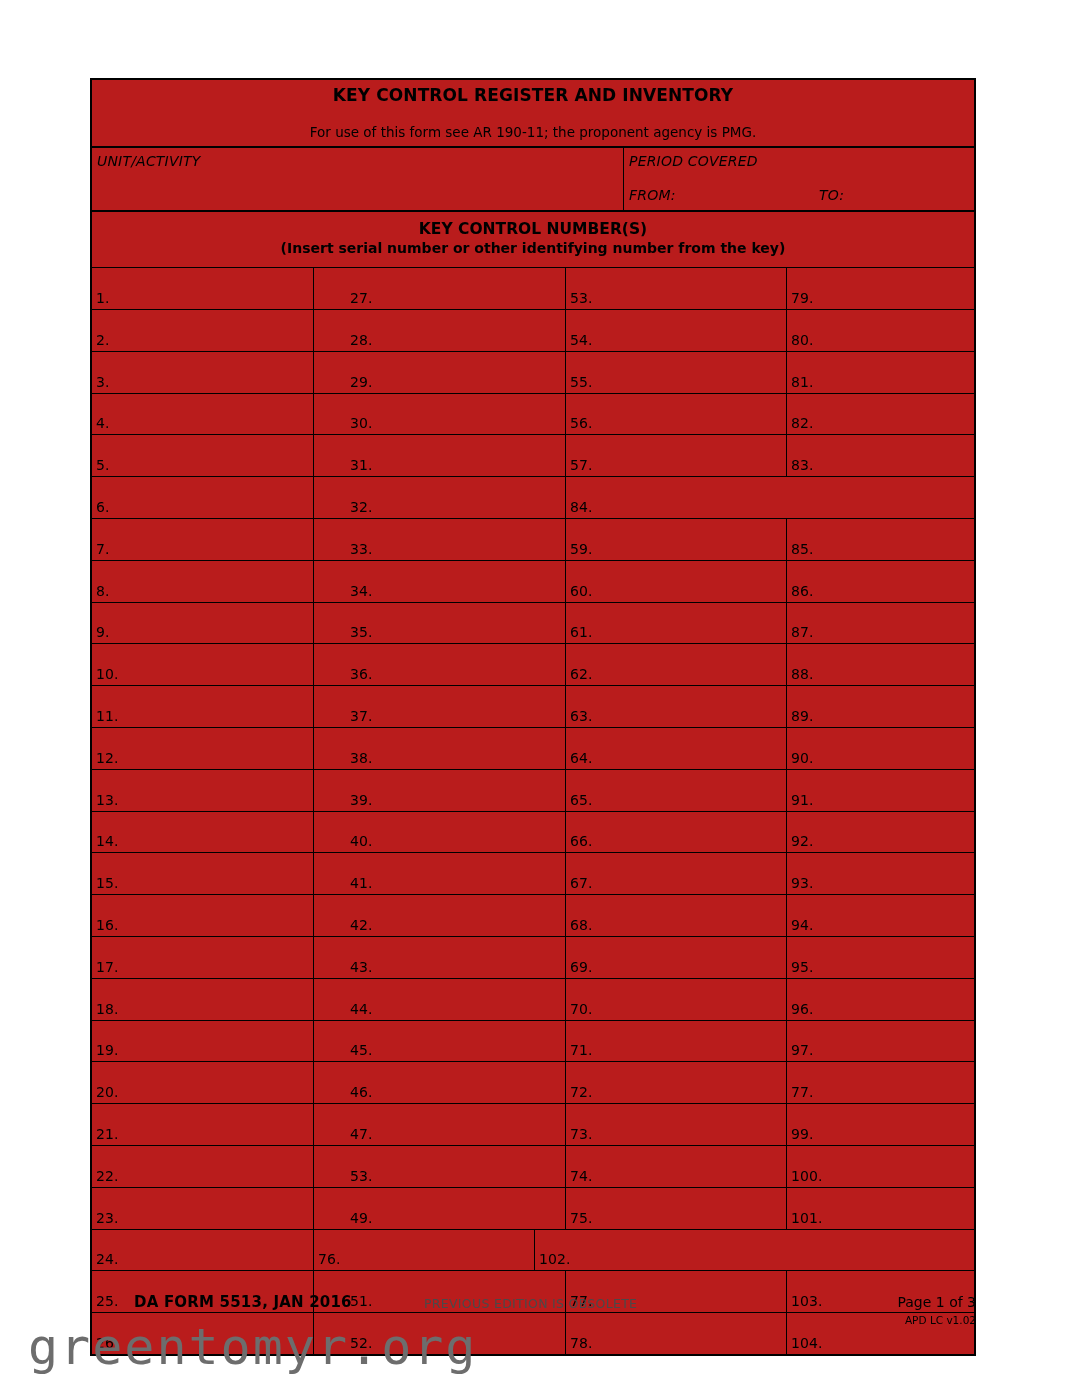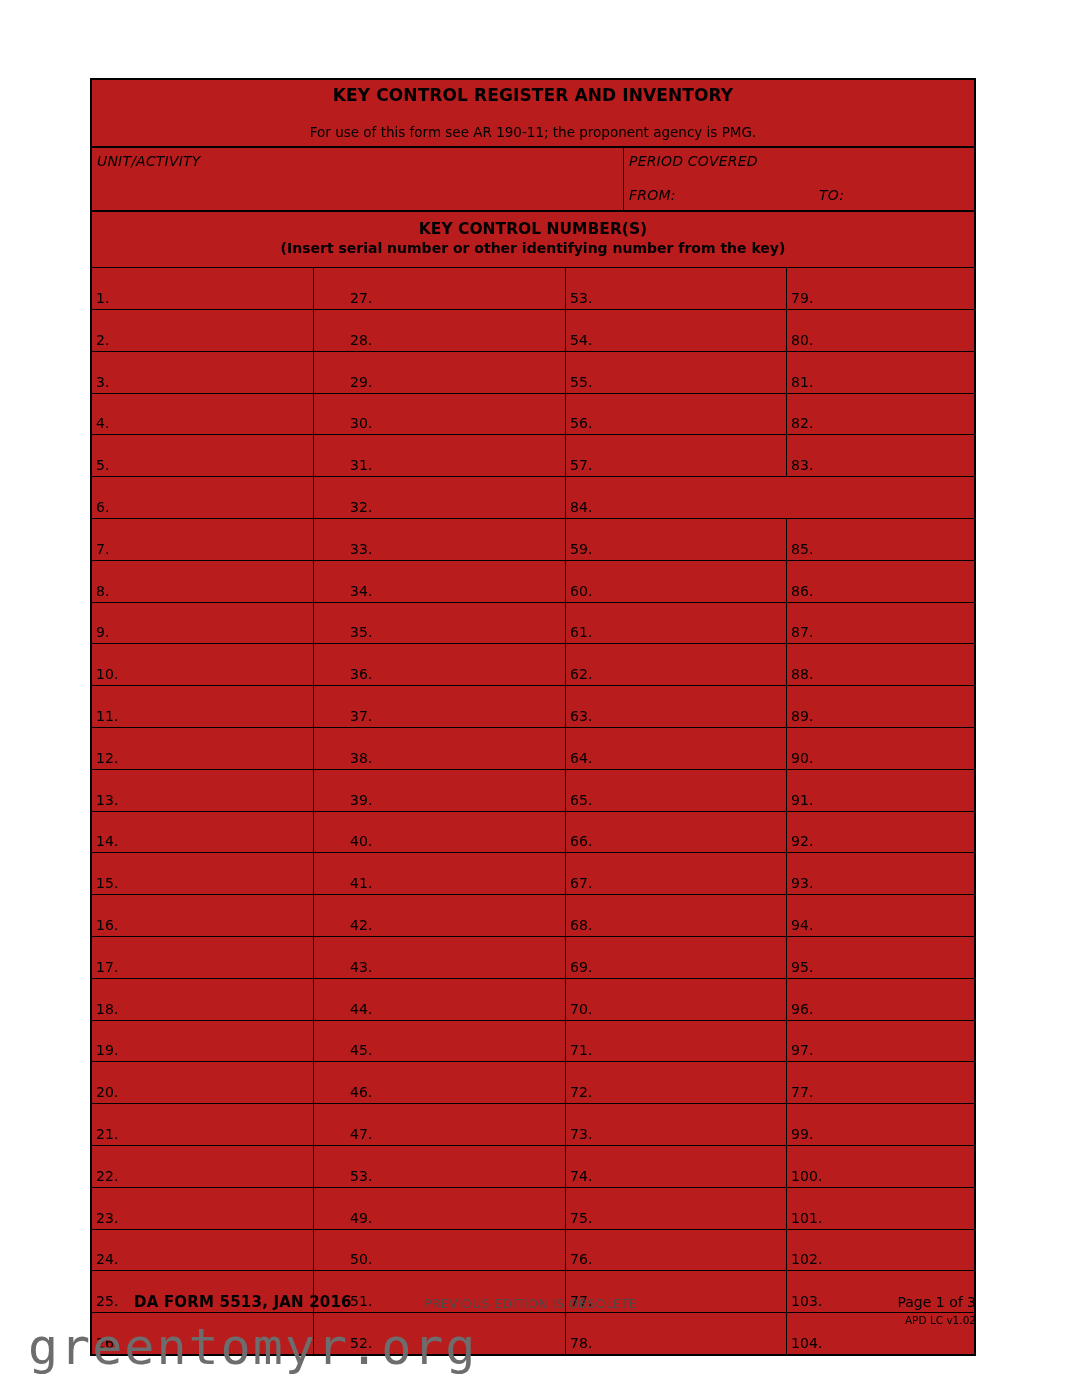--- a/index.html
+++ b/index.html
@@ -524,23 +524,20 @@
           <span class="cell-num">75.</span>
         </div>
         <div class="grid-cell c4">
           <span class="cell-num">101.</span>
         </div>
       </div>
       <div class="grid-row">
         <div class="grid-cell c1">
           <span class="cell-num">24.</span>
         </div>
-        <div class="grid-cell c2">
-          <span class="cell-num">50.</span>
-        </div>
         <div class="grid-cell c3">
           <span class="cell-num">76.</span>
         </div>
         <div class="grid-cell c4">
           <span class="cell-num">102.</span>
         </div>
       </div>
       <div class="grid-row">
         <div class="grid-cell c1">
           <span class="cell-num">25.</span>

